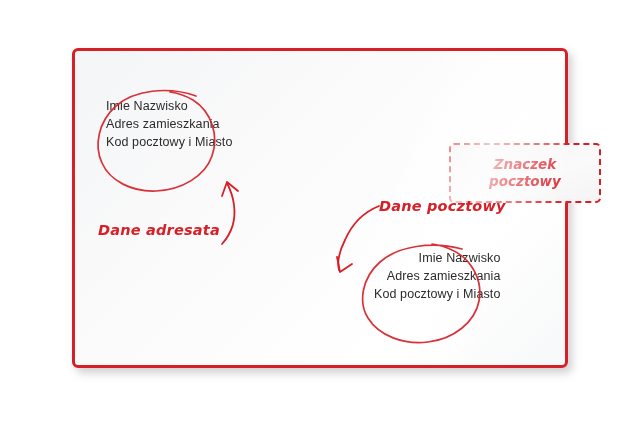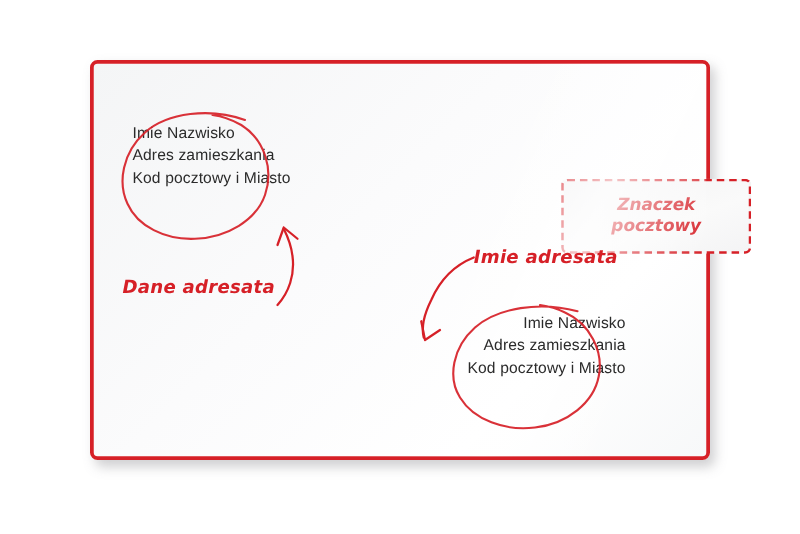--- a/index.html
+++ b/index.html
@@ -118,21 +118,21 @@
   <div class="addr-block" id="sender-address">Imie Nazwisko
 Adres zamieszkania
 Kod pocztowy i Miasto</div>
 
   <div class="addr-block" id="recipient-address">Imie Nazwisko
 Adres zamieszkania
 Kod pocztowy i Miasto</div>
 
   <div class="callout" id="sender-callout">Dane adresata</div>
 
-  <div class="callout" id="recipient-callout">Imie adresata</div>
+  <div class="callout" id="recipient-callout">Dane pocztowy</div>
 
   <svg id="ink-layer" viewBox="0 0 640 427">
 
     <path d="M196 96 C 168 86, 134 90, 116 106 C 98 122, 94 146, 102 163
              C 110 181, 132 192, 156 191 C 182 190, 205 176, 212 156
              C 219 136, 212 112, 193 100 C 186 96, 178 93, 170 92" fill="none" stroke="#d62027" stroke-width="1.7" stroke-linecap="round" opacity="0.92"></path>
 
     <path d="M222 244 C 231 234, 236 220, 234 205 C 233 196, 230 189, 227 183" fill="none" stroke="#d62027" stroke-width="1.8" stroke-linecap="round"></path>
     <path d="M227 182 L 222 196 M227 182 L 238 191" fill="none" stroke="#d62027" stroke-width="1.8" stroke-linecap="round"></path>
 

